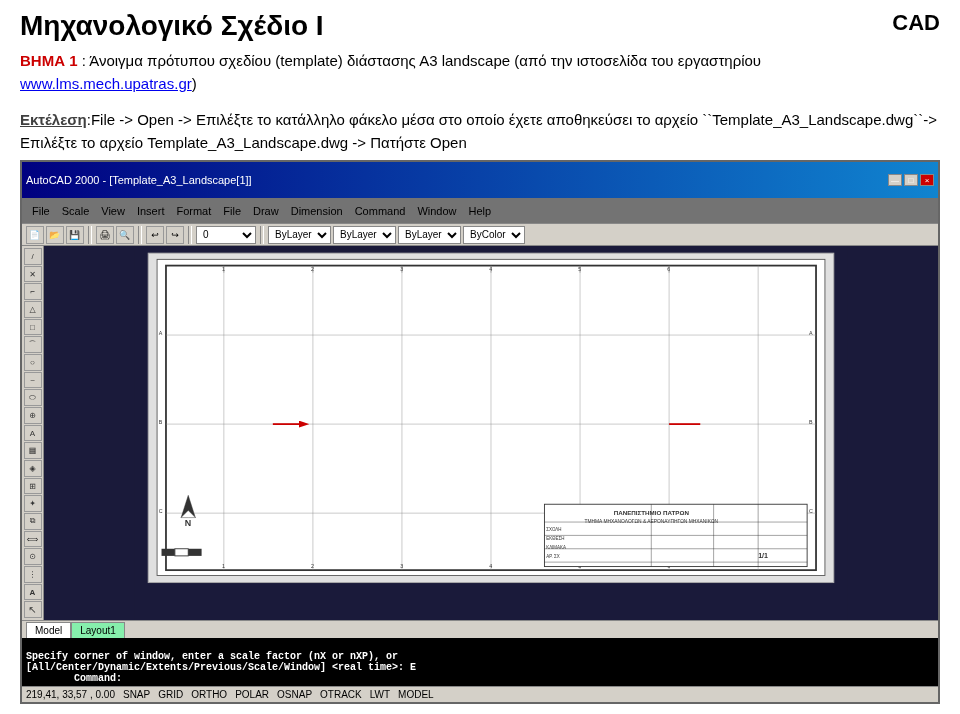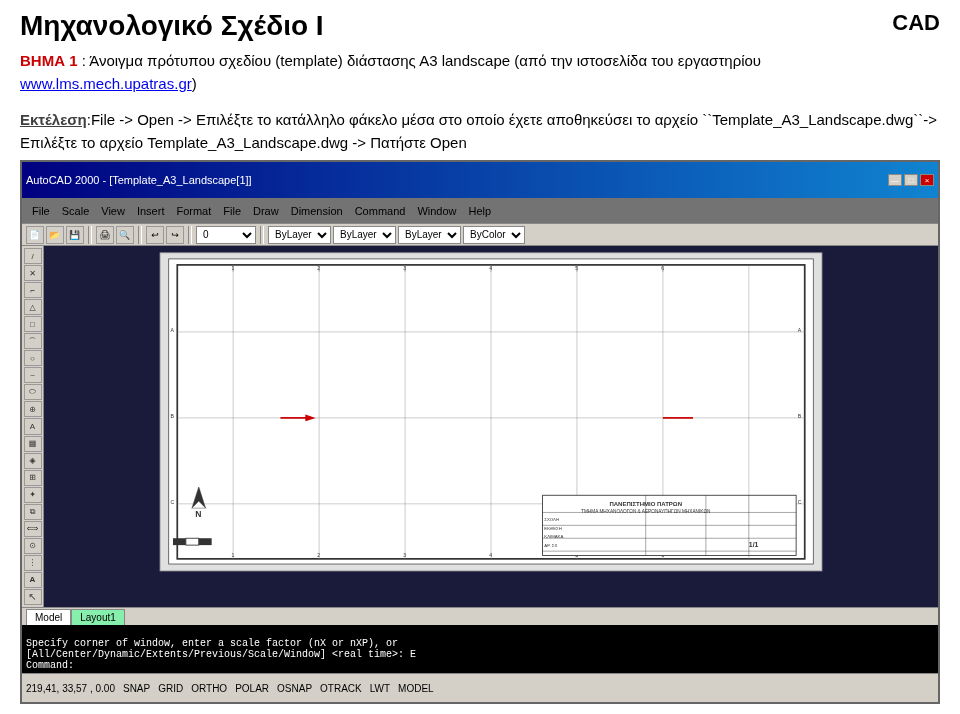--- a/index.html
+++ b/index.html
@@ -217,29 +217,30 @@
     .command-area {
       background: #000000;
       color: #ffffff;
       font-size: 10px;
       font-family: 'Courier New', monospace;
       padding: 2px 4px;
       height: 48px;
       display: flex;
       flex-direction: column;
       justify-content: flex-end;
+      font-weight: bold;
     }
 
     .command-line {
       font-size: 10px;
     }
 
     .status-bar {
       background: #d4d0c8;
-      height: 29px;
+      height: 16px;
       display: flex;
       align-items: center;
       padding: 0 4px;
       font-size: 10px;
       border-top: 1px solid #888;
       gap: 8px;
     }
 
     .status-item {
       font-size: 10px;
@@ -445,21 +446,21 @@
     </div>
 
     <div class="tab-bar">
       <div class="tab-item active">Model</div>
       <div class="tab-item">Layout1</div>
     </div>
 
     <div class="command-area">
       <div class="command-line">Specify corner of window, enter a scale factor (nX or nXP), or</div>
       <div class="command-line">[All/Center/Dynamic/Extents/Previous/Scale/Window] &lt;real time&gt;: E</div>
-      <div class="command-line" style="cursor:text;">Command:</div>
+      <div class="command-line" style="cursor:text;margin-left:48px;">Command:</div>
     </div>
 
     <div class="status-bar">
       <span class="status-item">219,41, 33,57 , 0.00</span>
       <span class="status-item">SNAP</span>
       <span class="status-item">GRID</span>
       <span class="status-item">ORTHO</span>
       <span class="status-item">POLAR</span>
       <span class="status-item">OSNAP</span>
       <span class="status-item">OTRACK</span>

